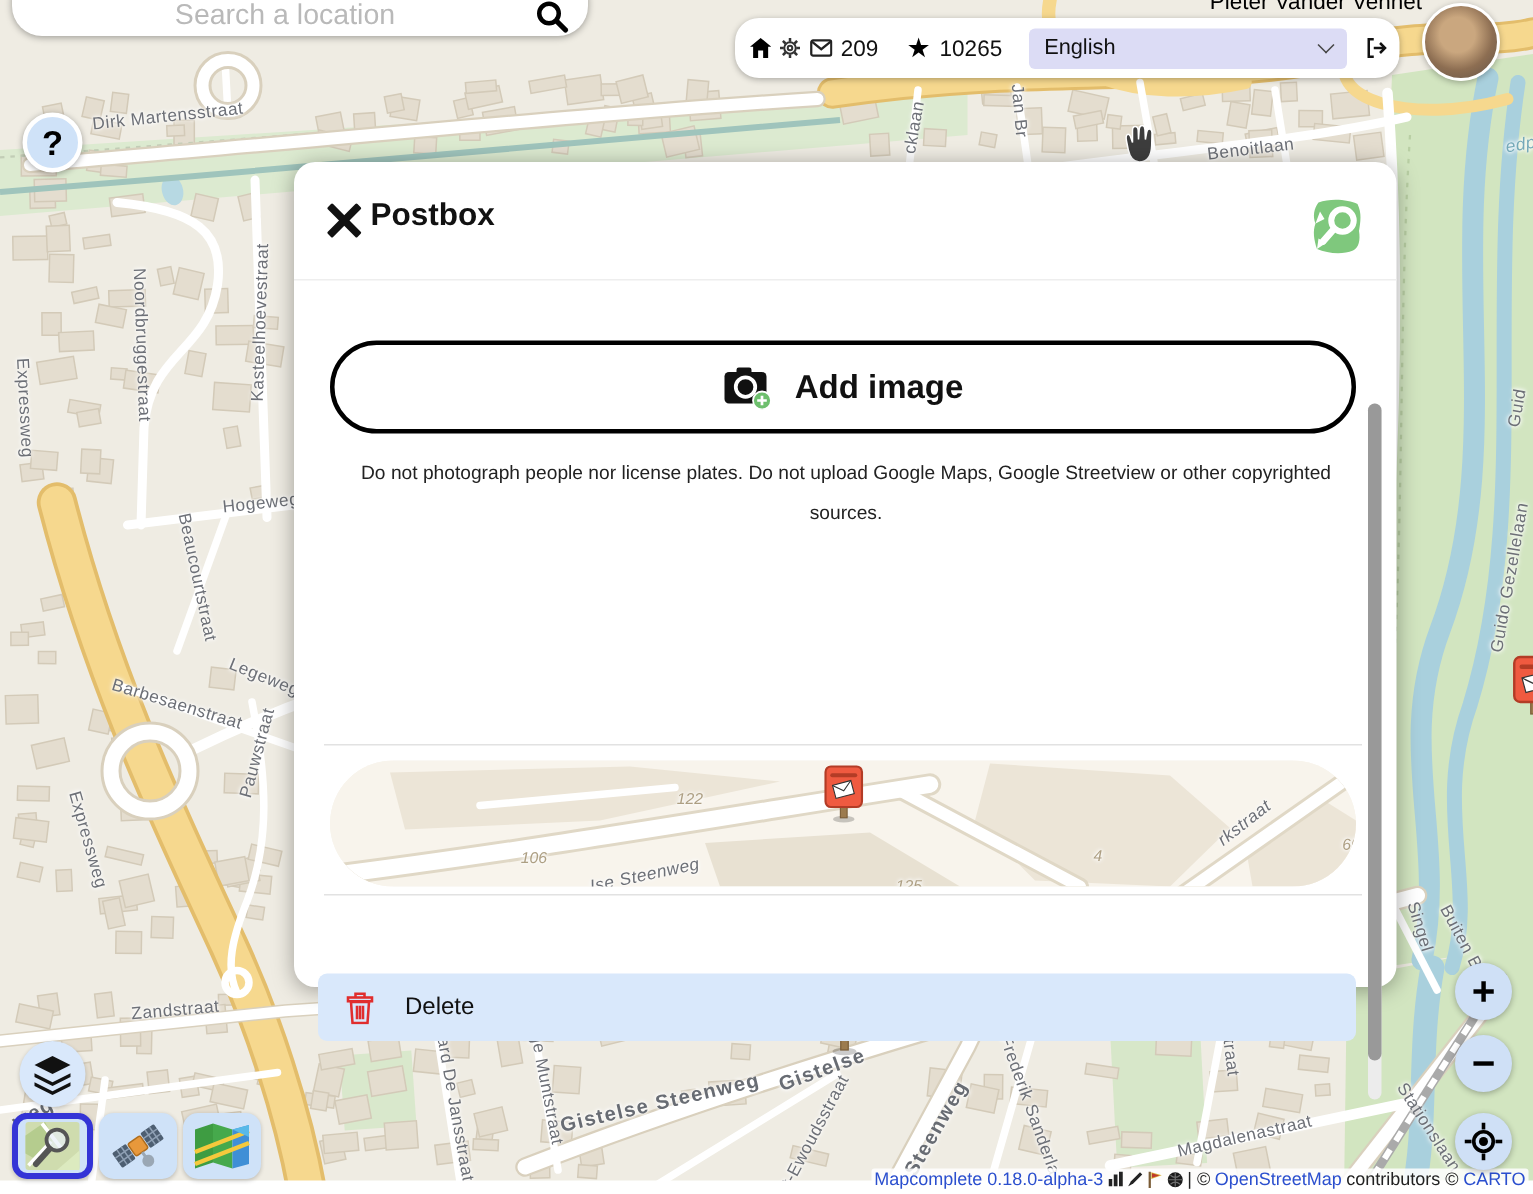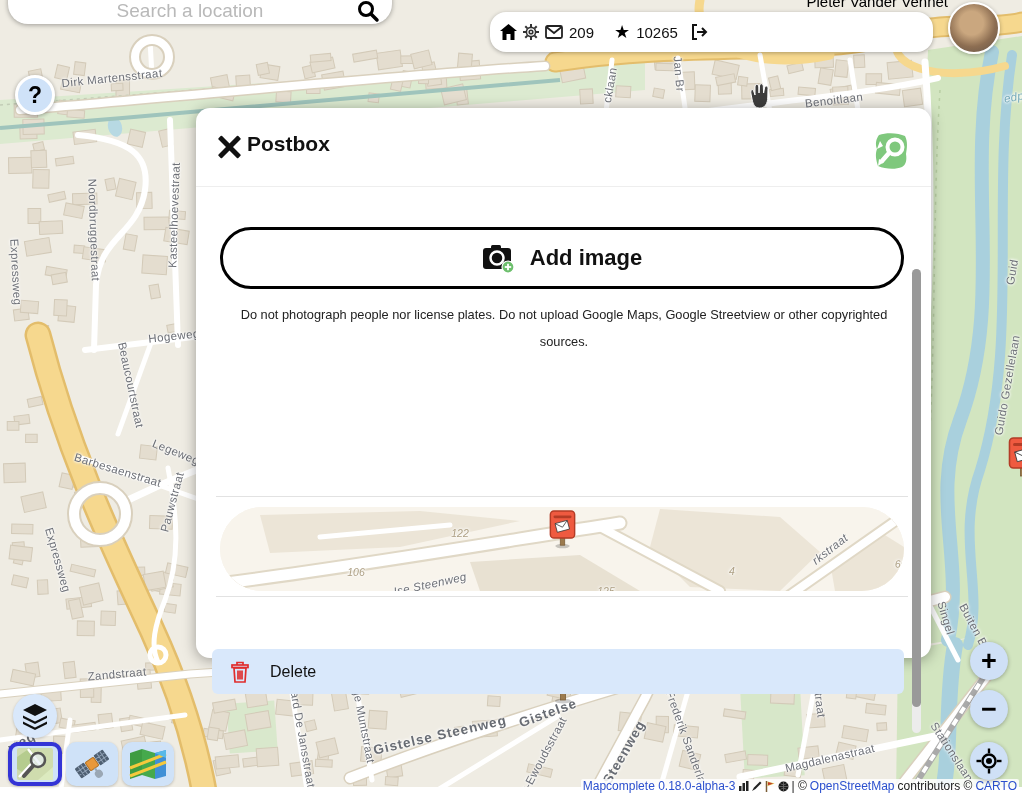--- a/index.html
+++ b/index.html
@@ -28,21 +28,21 @@
   #hand-cursor{z-index:4;}
 
   
   #search-bar{left:8px;top:-20px;width:384px;height:44px;background:#fff;border-radius:20px;
     box-shadow:0 1px 5px rgba(0,0,0,.35);z-index:10;display:flex;align-items:flex-end;padding:0 12px 1px 16px;}
   #search-input{border:none;outline:none;flex:1;font-size:19px;height:24px;color:#333;background:transparent;font-family:inherit;text-align:center;}
   #search-input::placeholder{color:#b9b9b9;}
 
   
   #user-bar{left:490px;top:12px;width:443px;height:40px;background:#fff;border-radius:16px;
-    box-shadow:0 1px 4px rgba(0,0,0,.3);z-index:10;display:flex;align-items:center;gap:6px;padding:0 8px 0 10px;}
+    box-shadow:0 1px 4px rgba(0,0,0,.3);z-index:10;display:flex;align-items:center;gap:6px;padding:0 8px 0 10px;justify-content:center;}
   #user-bar .count{font-size:15px;color:#111;}
   #username{right:74px;top:-7px;font-size:15px;color:#000;z-index:11;white-space:nowrap;}
   #avatar{right:22px;top:2px;width:52px;height:52px;border-radius:50%;z-index:11;border:2px solid #fff;
     background:radial-gradient(circle at 45% 40%,#caa77f 0 30%,#8d6e52 60%,#5f5147 100%);box-shadow:0 1px 4px rgba(0,0,0,.3);}
   .pill-select{background:var(--select_lavender);border-radius:4px;height:27px;display:flex;align-items:center;
     padding:0 10px;font-size:14.5px;color:#111;position:relative;}
   #language-select{width:250px;margin-left:12px;}
   .chev{width:8px;height:8px;border-right:1.6px solid #444;border-bottom:1.6px solid #444;
     transform:rotate(45deg);position:absolute;right:10px;top:7px;}
 
@@ -507,20 +507,24 @@
     </g>
   </svg>
   <svg width="18" height="14" viewBox="0 0 18 14">
     <rect x="1" y="1" width="16" height="12" rx="1.5" fill="none" stroke="#222" stroke-width="1.8"></rect>
     <path d="M1.5,2 L9,8 L16.5,2" fill="none" stroke="#222" stroke-width="1.8"></path>
   </svg>
   <span class="count">209</span>
   <span style="width:8px"></span>
   <span style="font-size:18px;line-height:1;">★</span>
   <span class="count">10265</span>
+  <div id="language-select" class="pill-select">
+    <span>English</span>
+    <span class="chev"></span>
+  </div>
   <svg width="18" height="18" viewBox="0 0 18 18" style="margin-left:6px;">
     <path d="M7,2 L3,2 L3,16 L7,16" fill="none" stroke="#111" stroke-width="2"></path>
     <line x1="7" y1="9" x2="15" y2="9" stroke="#111" stroke-width="2"></line>
     <path d="M12,5 L16,9 L12,13" fill="none" stroke="#111" stroke-width="2"></path>
   </svg>
 </div>
 <div id="avatar" class="abs"></div>
 
 <div id="help-button" class="abs">
   <span>?</span>

